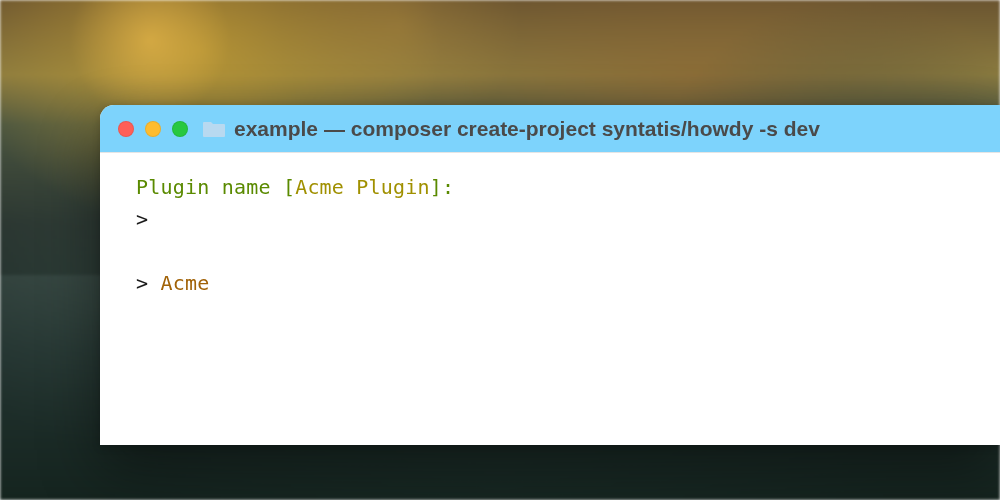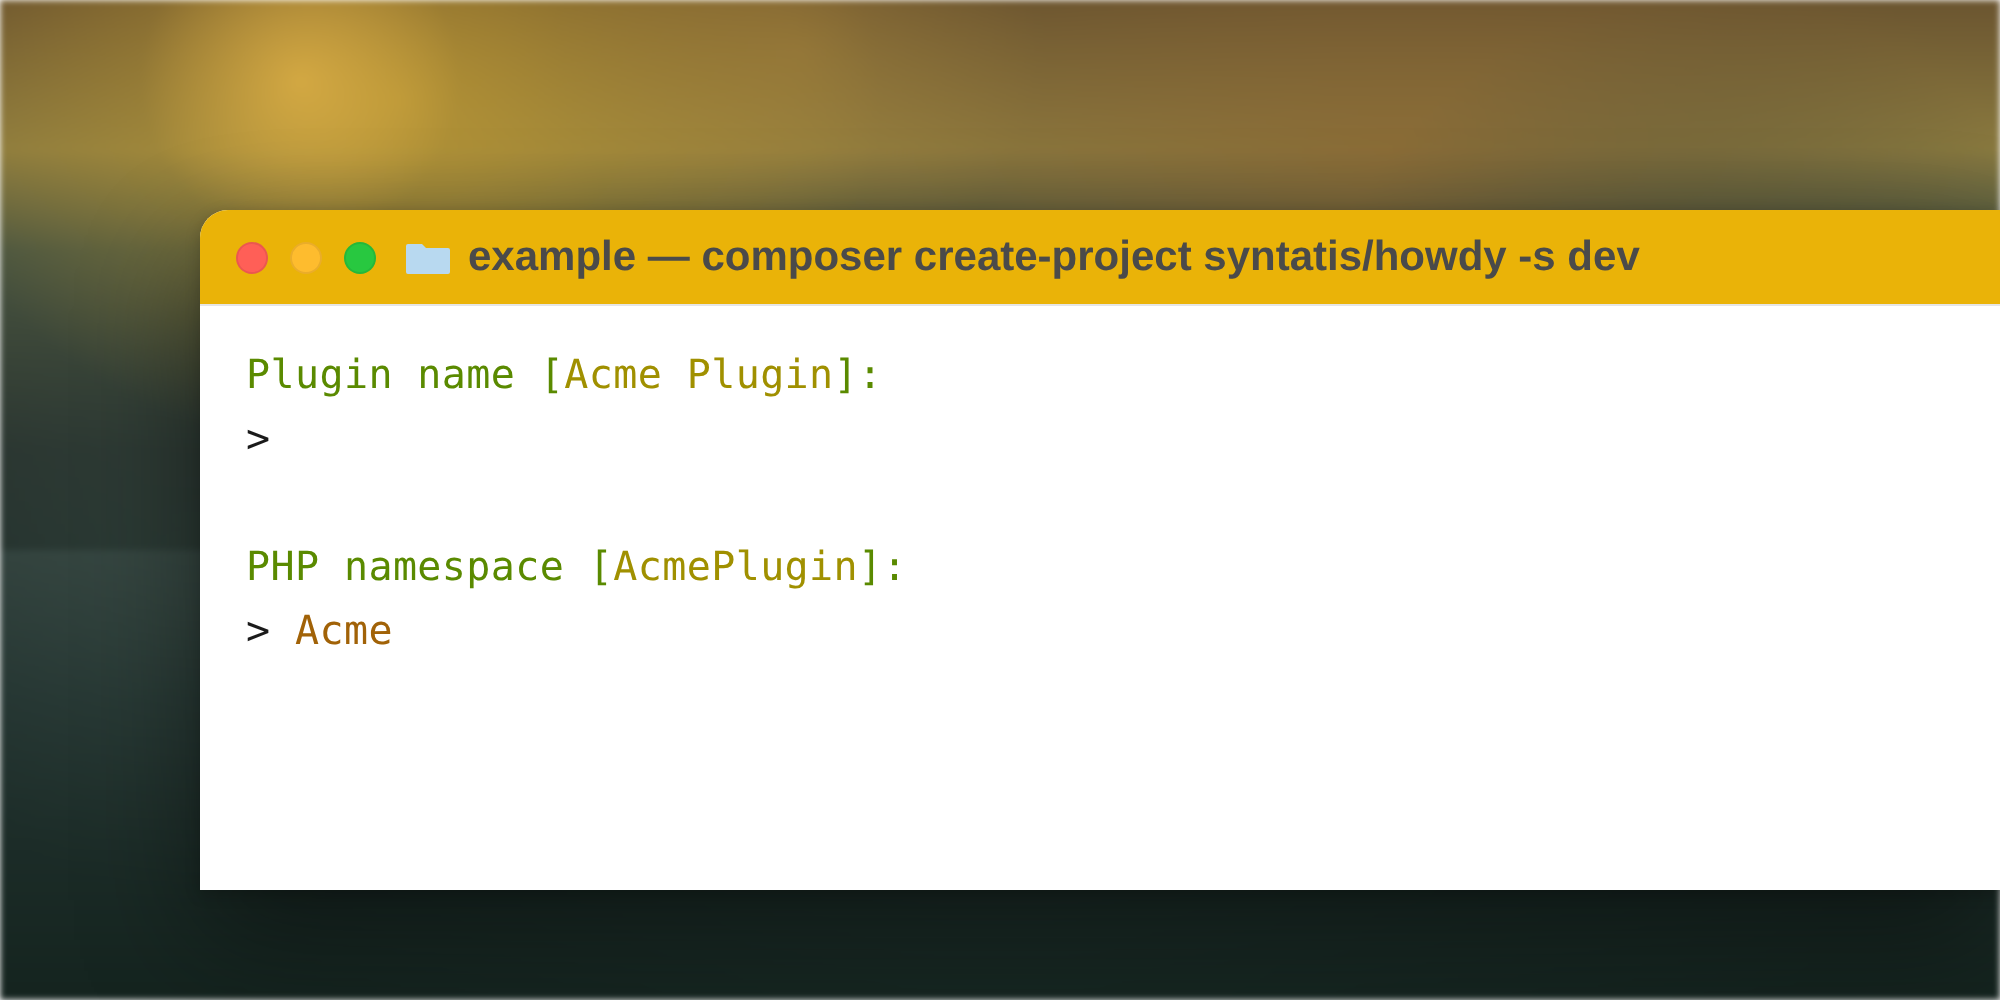--- a/index.html
+++ b/index.html
@@ -41,21 +41,21 @@
       top: 105px;
       right: 0;
       height: 340px;
       background: #ffffff;
       border-top-left-radius: 14px;
       box-shadow: 0 25px 60px rgba(0,0,0,0.45), 0 2px 8px rgba(0,0,0,0.2);
       overflow: hidden;
     }
     .titlebar {
       height: 48px;
-      background: #eab308;
+      background: #7dd3fc;
       border-bottom: 1px solid #e5e5e5;
       display: flex;
       align-items: center;
       padding: 0 18px;
       gap: 10px;
     }
     .traffic-lights {
       display: flex;
       gap: 11px;
       align-items: center;
@@ -73,21 +73,21 @@
       align-items: center;
       gap: 8px;
       margin-left: 4px;
       color: #4a4a4a;
       font-size: 21px;
       font-weight: 600;
       white-space: nowrap;
     }
     .title-area svg { flex-shrink: 0; }
     .terminal-body {
-      padding: 18px 23px;
+      padding: 18px 36px;
       font-family: "SF Mono", ui-monospace, Menlo, Monaco, Consolas, monospace;
       font-size: 20px;
       line-height: 1.6;
       color: #1a1a1a;
       letter-spacing: 0.2px;
     }
     .line { white-space: pre; }
     .green { color: #5a8a00; }
     .olive { color: #a09000; }
     .prompt-char { color: #1a1a1a; }
@@ -121,19 +121,18 @@
       <span>example — composer create-project syntatis/howdy -s dev</span>
     </div>
   </div>
 
   <div class="terminal-body">
     <div class="line"><span class="green">Plugin name</span><span class="green"> [</span><span class="olive">Acme Plugin</span><span class="green">]:</span></div>
     <div class="line"><span class="prompt-char">&gt; </span><span class="ans"></span></div>
 
     <div class="blank"></div>
 
-    <div class="line"><span class="green">PHP namespace</span><span class="green"> [</span><span class="olive">AcmePlugin</span><span class="green">]:</span></div>
     <div class="line"><span class="prompt-char">&gt; </span><span class="ans">Acme</span></div>
 
     <div class="blank"></div>
 
   </div>
 </div>
 
 </body></html>

